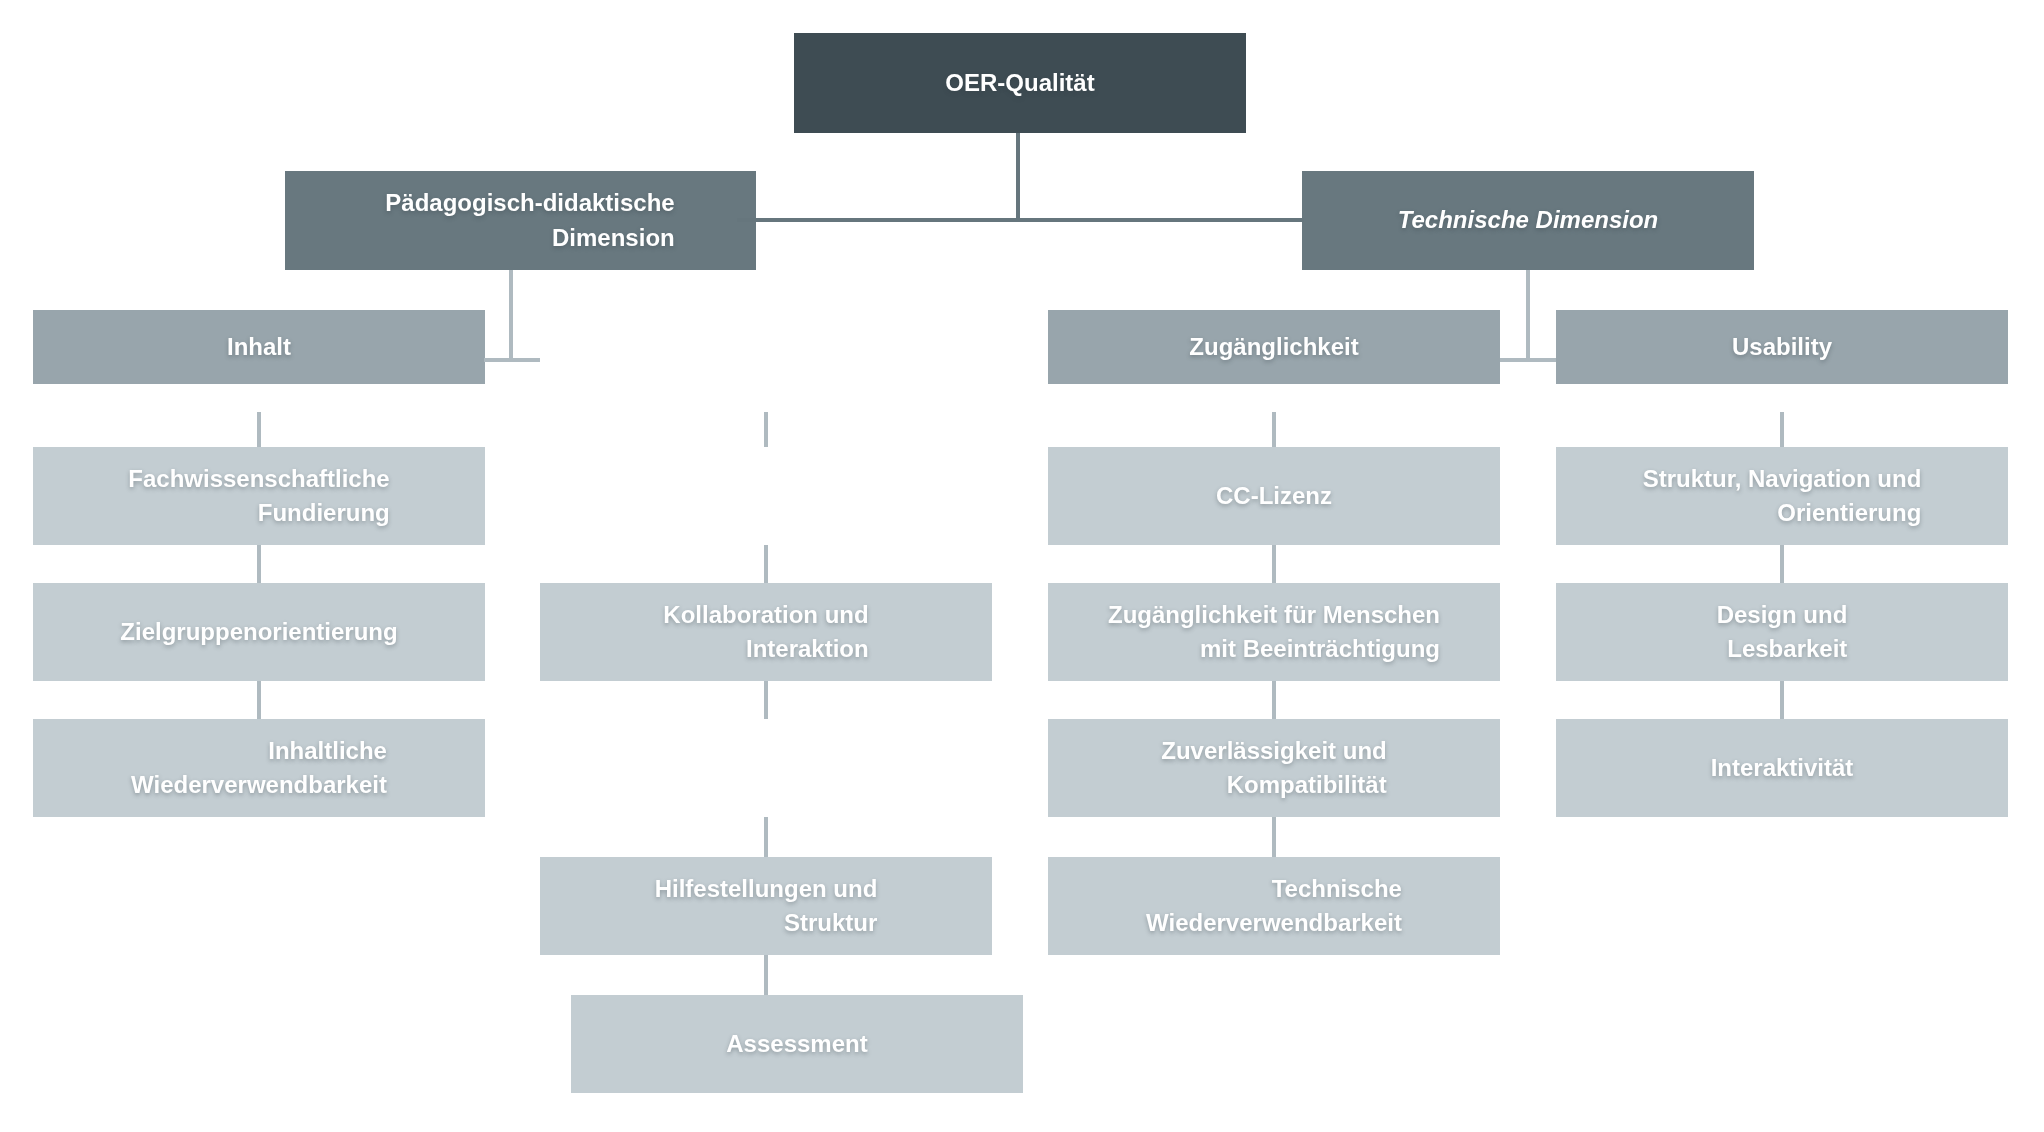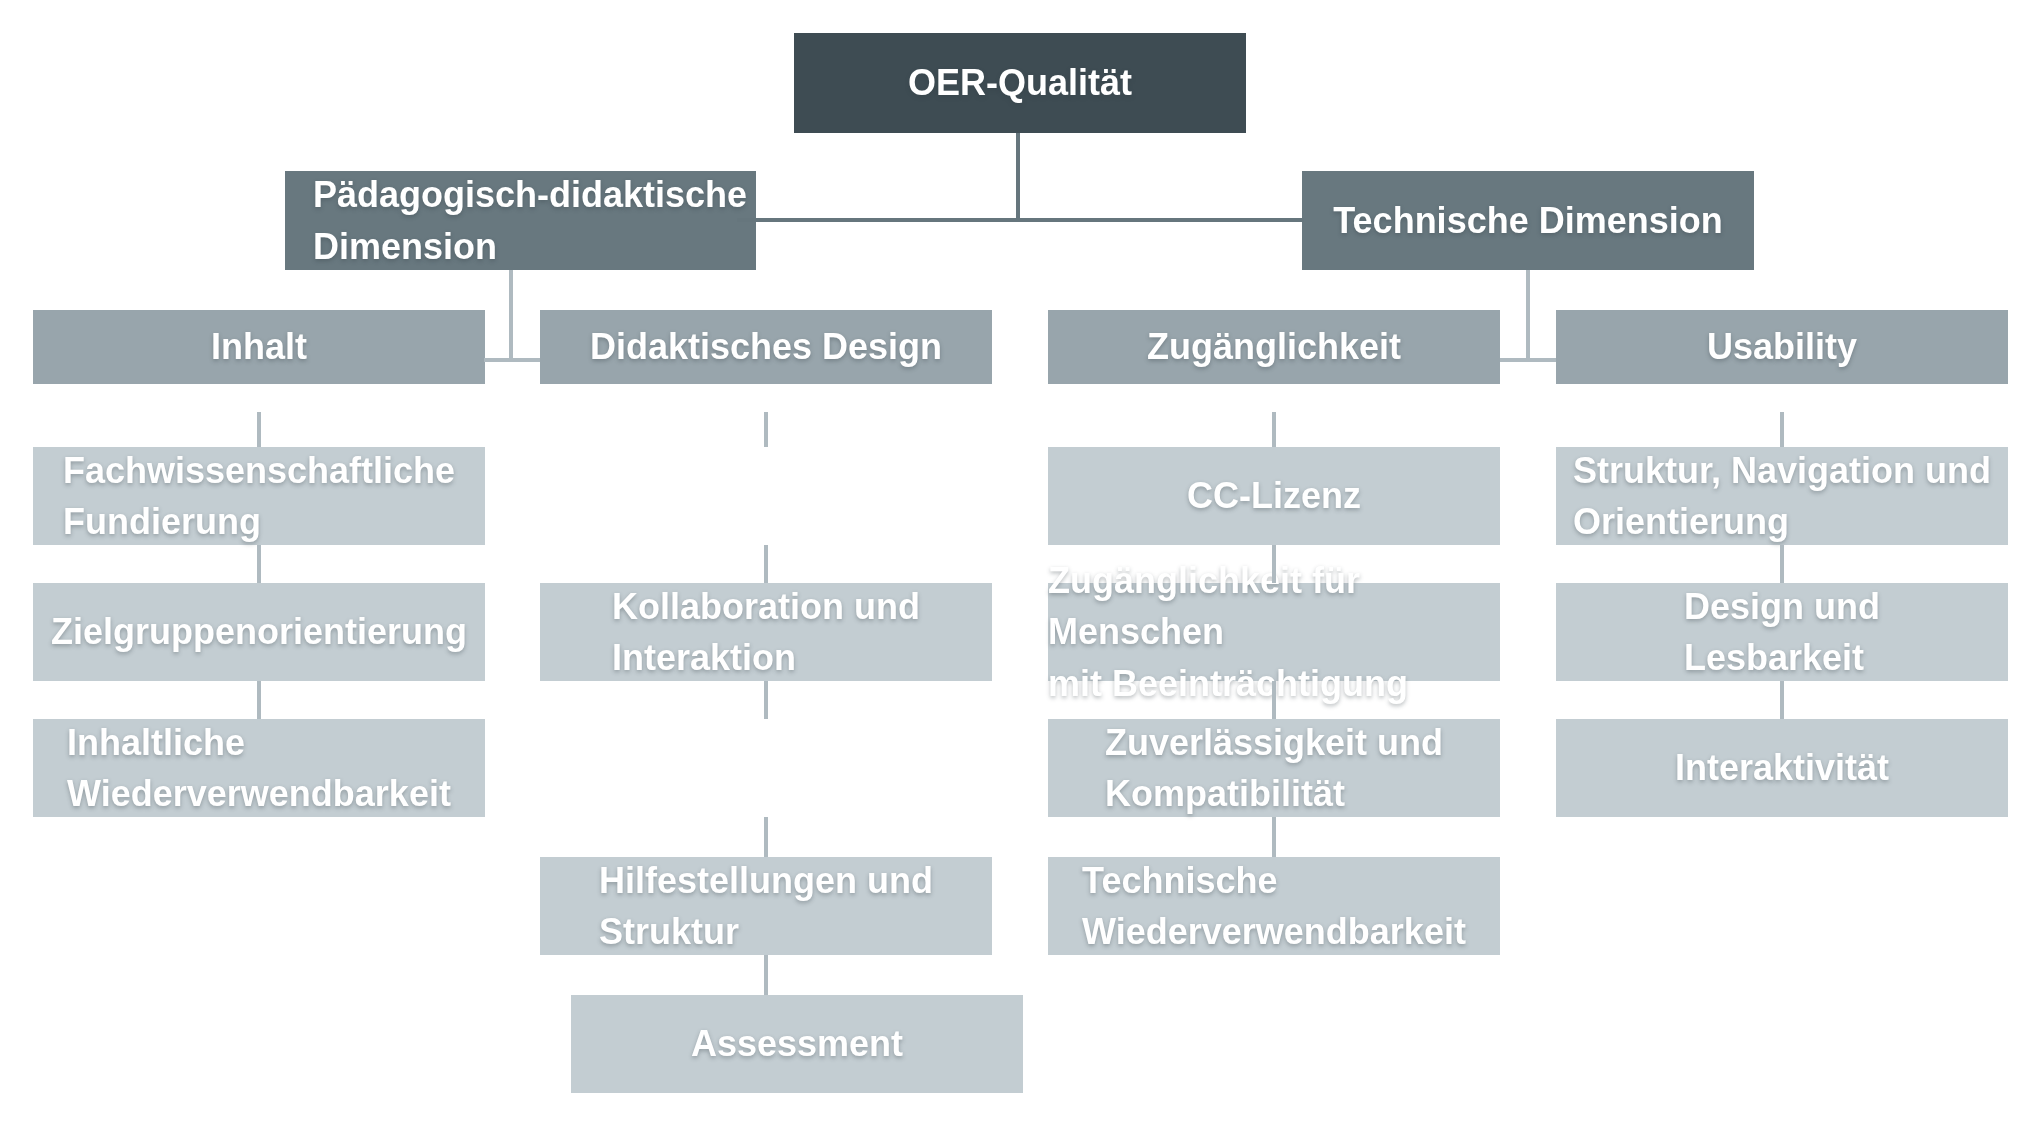--- a/index.html
+++ b/index.html
@@ -7,32 +7,32 @@
   .canvas{
     position:relative;
     width:2044px;height:1132px;
     background:#ffffff;
     font-family:"Liberation Sans", sans-serif;
     overflow:hidden;
   }
   .box{
     position:absolute;
     display:flex;align-items:center;justify-content:center;
-    text-align:left;
+    text-align:right;
     color:#ffffff;
     font-weight:bold;
-    font-size:36px;
+    font-size:24px;
     line-height:1.42;
     white-space:pre-line;
     text-shadow:0 2px 4px rgba(50,60,66,0.35);
   }
   .root{left:794px;top:33px;width:452px;height:100px;background:#3E4C53;}
   .dim{width:452px;height:99px;top:171px;background:#68787F;}
   #dim-0{left:285px;padding-left:19px;}
-  #dim-1{left:1302px;}
+  #dim-1{left:1302px;font-style:italic;}
   .cat{top:310px;height:74px;width:452px;background:#98A5AC;}
   .item{height:98px;width:452px;background:#C3CDD2;}
   .col-0{left:33px;}
   .col-1{left:540px;}
   .col-2{left:1048px;}
   .col-3{left:1556px;}
   .row-0{top:447px;}
   .row-1{top:583px;}
   .row-2{top:719px;}
   .row-3{top:857px;}
@@ -62,21 +62,20 @@
 
 <div class="canvas">
 
   <div class="box root">OER-Qualität</div>
 
   <div class="box dim" id="dim-0">Pädagogisch-didaktische
 Dimension</div>
   <div class="box dim" id="dim-1">Technische Dimension</div>
 
   <div class="box cat col-0">Inhalt</div>
-  <div class="box cat col-1">Didaktisches Design</div>
   <div class="box cat col-2">Zugänglichkeit</div>
   <div class="box cat col-3">Usability</div>
 
   <div class="box item col-0 row-0">Fachwissenschaftliche
 Fundierung</div>
   <div class="box item col-0 row-1">Zielgruppenorientierung</div>
   <div class="box item col-0 row-2">Inhaltliche
 Wiederverwendbarkeit</div>
 
   <div class="box item col-1 row-1">Kollaboration und

